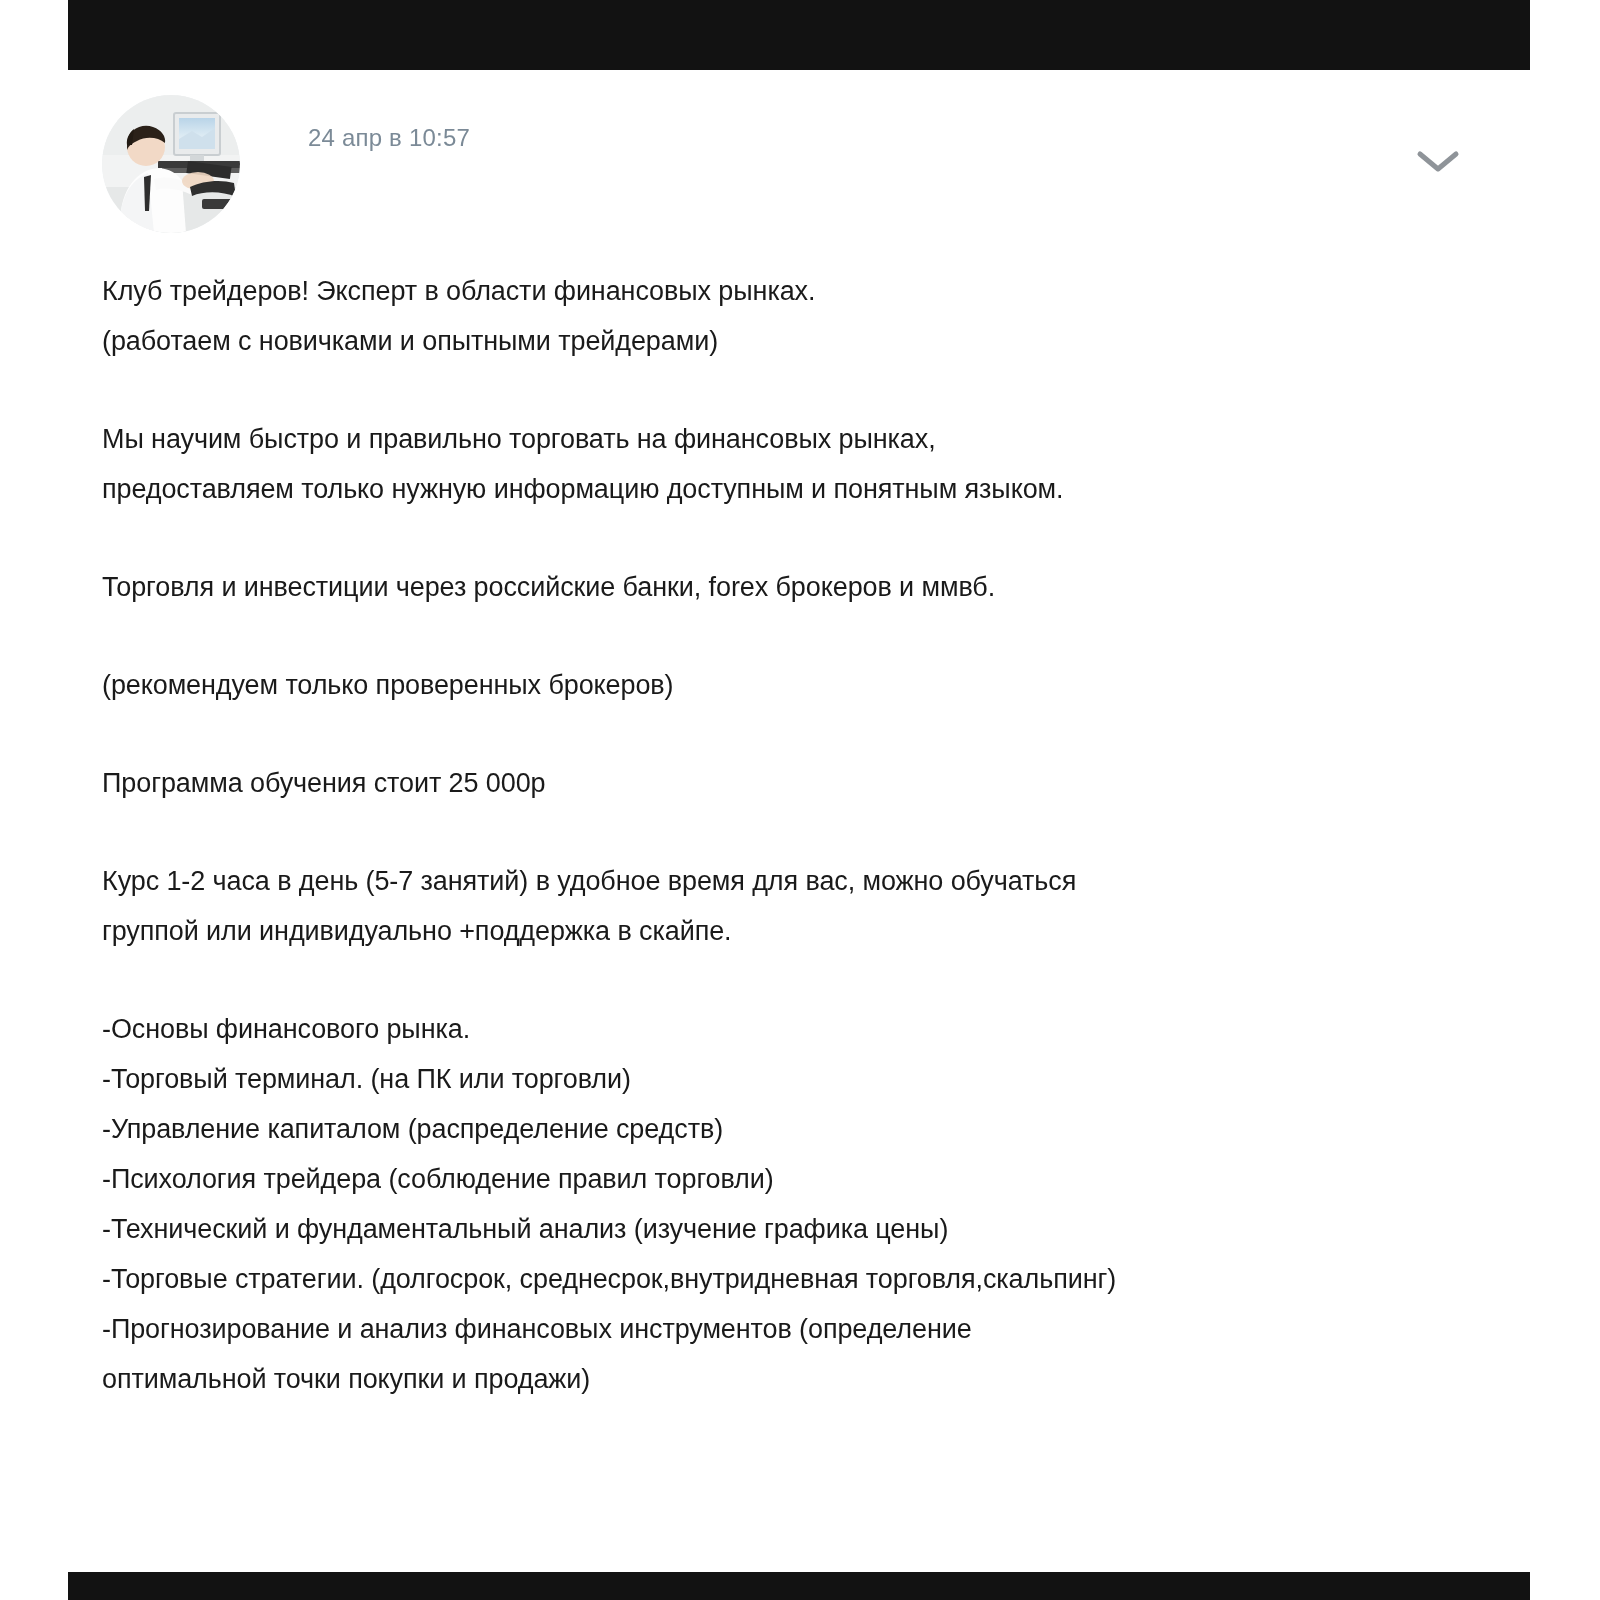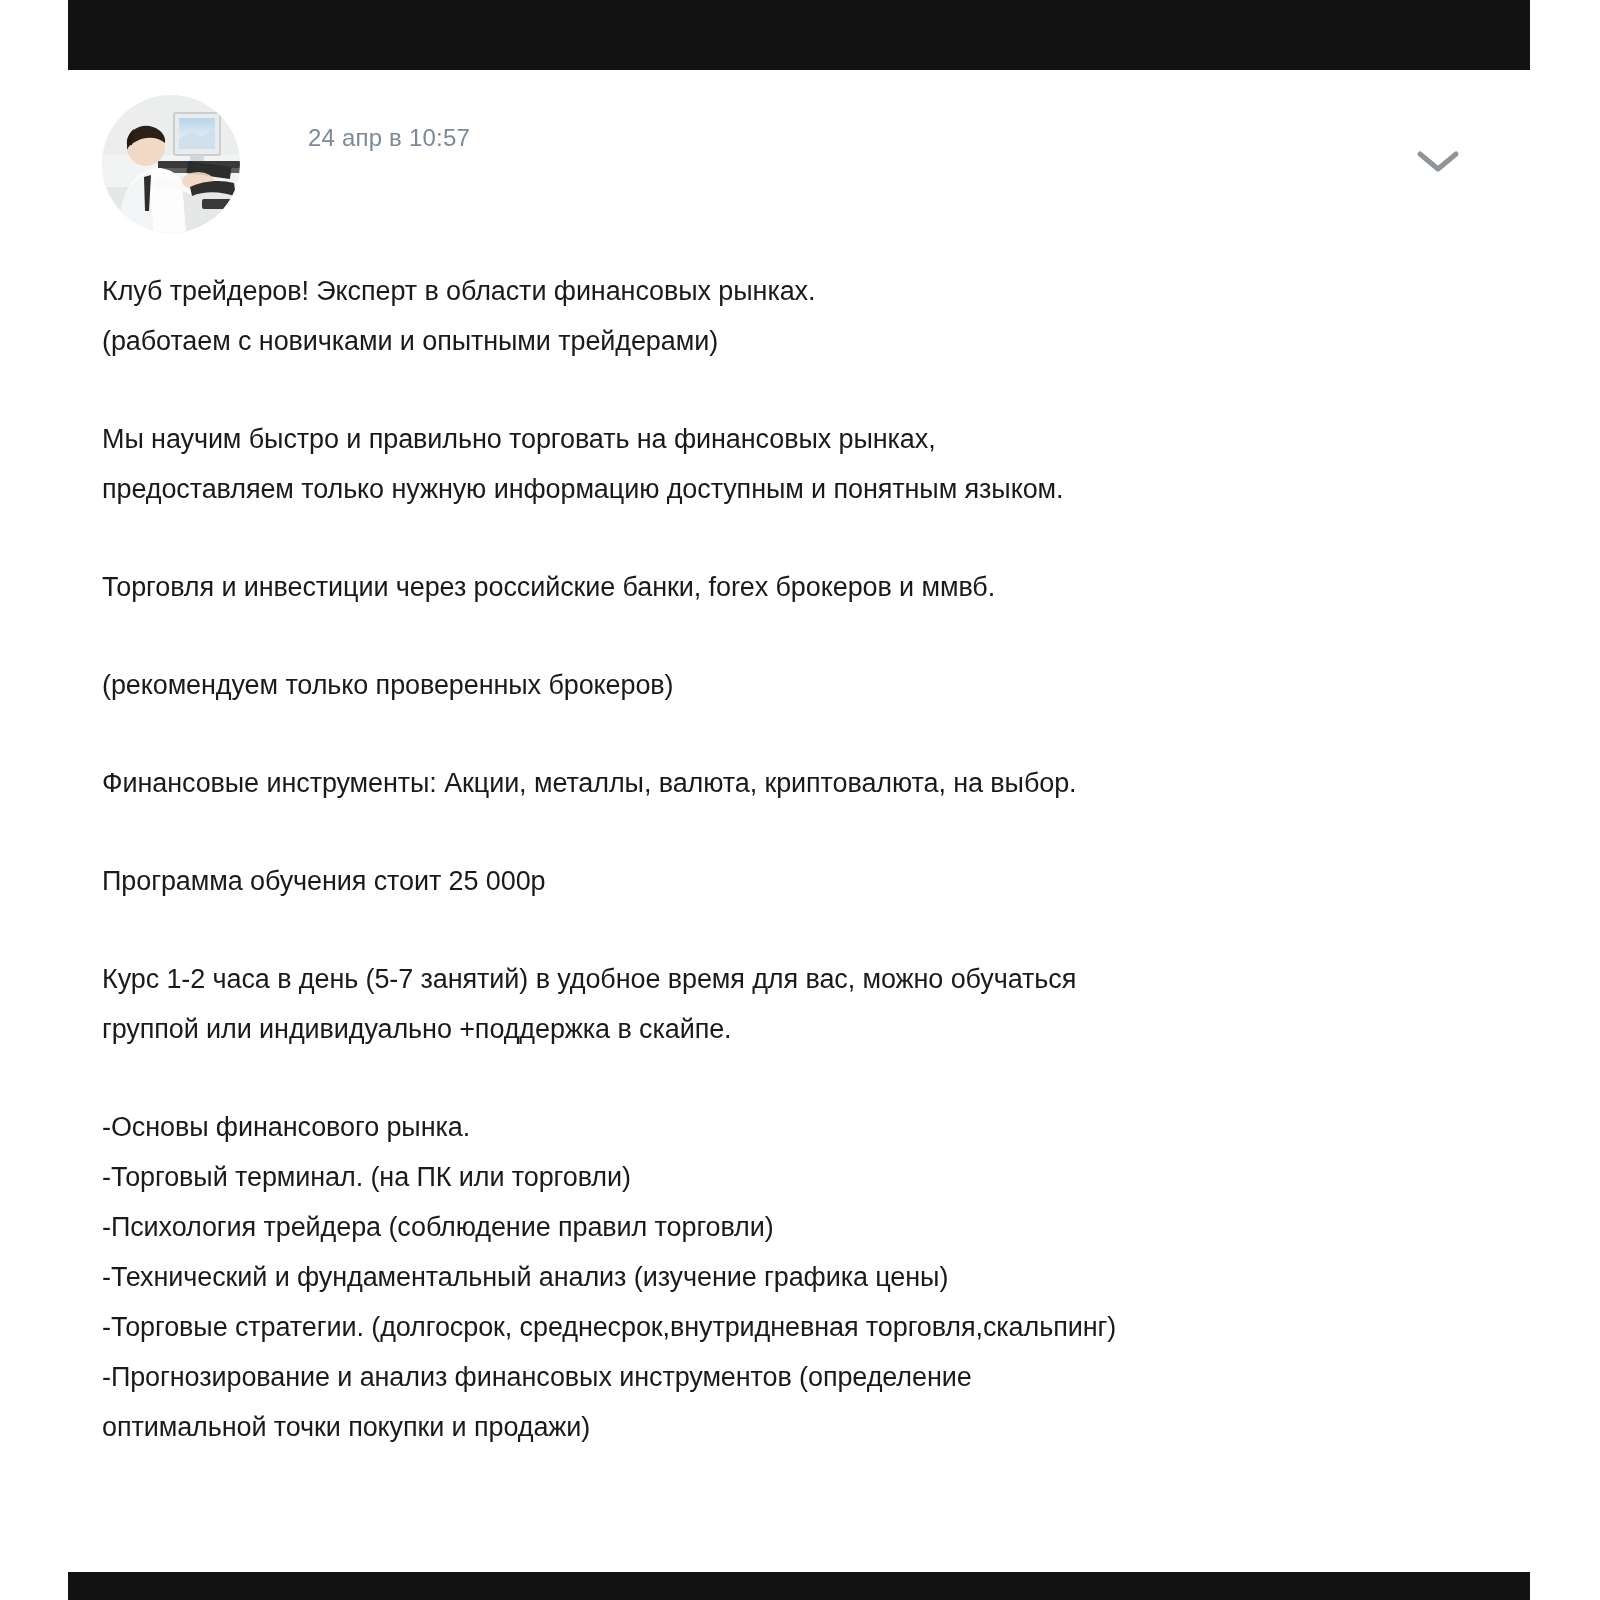--- a/index.html
+++ b/index.html
@@ -192,28 +192,28 @@
     </div>
 
     <div class="post-body">
 
       <p class="para">Клуб трейдеров! Эксперт в области финансовых рынках.
 (работаем с новичками и опытными трейдерами)</p>
       <p class="para">Мы научим быстро и правильно торговать на финансовых рынках,
 предоставляем только нужную информацию доступным и понятным языком.</p>
       <p class="para">Торговля и инвестиции через российские банки, forex брокеров и ммвб.</p>
       <p class="para">(рекомендуем только проверенных брокеров)</p>
-      <p class="para">Финансовые инструменты: Акции, металлы, валюта, криптовалюта, на выбор.</p>
       <p class="para">Программа обучения стоит 25 000р</p>
       <p class="para">Курс 1-2 часа в день (5-7 занятий) в удобное время для вас, можно обучаться
 группой или индивидуально +поддержка в скайпе.</p>
 
       <div class="bullet-block">
         <p class="bullet-line">-Основы финансового рынка.</p>
         <p class="bullet-line">-Торговый терминал. (на ПК или торговли)</p>
+        <p class="bullet-line">-Управление капиталом (распределение средств)</p>
         <p class="bullet-line">-Психология трейдера (соблюдение правил торговли)</p>
         <p class="bullet-line">-Технический и фундаментальный анализ (изучение графика цены)</p>
         <p class="bullet-line">-Торговые стратегии. (долгосрок, среднесрок,внутридневная торговля,скальпинг)</p>
         <p class="bullet-line">-Прогнозирование и анализ финансовых инструментов (определение
 оптимальной точки покупки и продажи)</p>
       </div>
 
     </div>
   </div>
 

